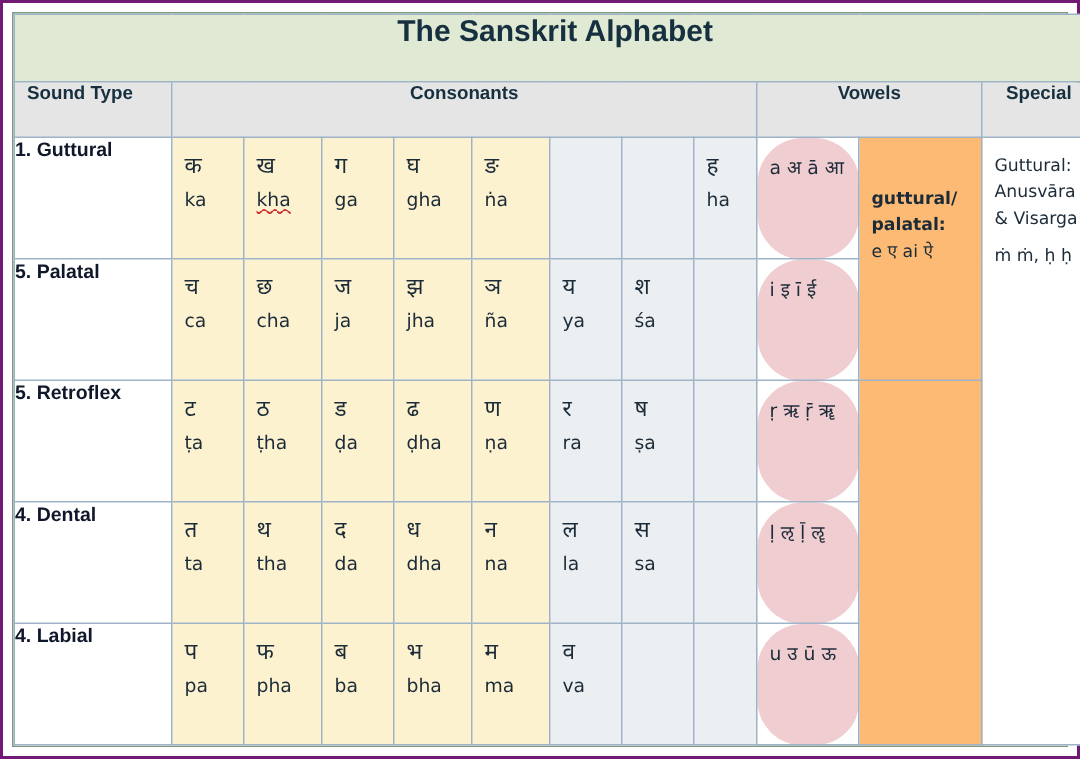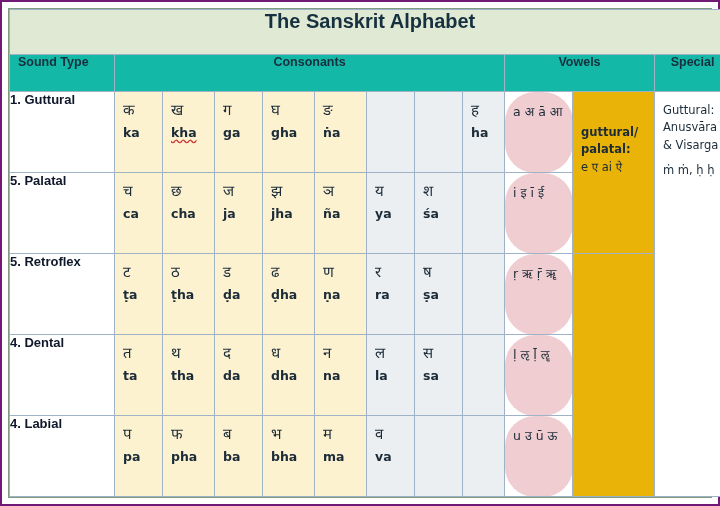--- a/index.html
+++ b/index.html
@@ -46,21 +46,21 @@
     text-align: center;
     font-size: 20px;
     font-weight: bold;
     color: #16303f;
     height: 44px;
     vertical-align: middle;
     border: 1px solid #9fb3c8;
   }
   
   .hdr {
-    background: #14b8a6;
+    background: #e5e5e5;
     font-size: 12.5px;
     font-weight: bold;
     color: #16303f;
     height: 36px;
     text-align: center;
     vertical-align: middle;
     margin-left: 30px;
   }
   .hdr.left {
     text-align: left;
@@ -79,21 +79,21 @@
     background: #fdf2d0;
   }
   .cons-plain {
     background: #eceff1;
   }
   .vow {
     background: #f0cdd1;
     border-radius: 30px;
   }
   .note {
-    background: #eab308;
+    background: #fdba74;
   }
   .special {
     background: #ffffff;
   }
   .cellpad {
     padding: 10px 6px 8px 8px;
   }
   .deva {
     font-family: "DejaVu Sans", sans-serif;
     font-size: 15px;
@@ -101,21 +101,20 @@
     line-height: 1.15;
     display: block;
   }
   .roman {
     font-family: "DejaVu Sans", sans-serif;
     font-size: 12.5px;
     color: #1b2b38;
     line-height: 1.3;
     display: block;
     margin-top: 6px;
-    font-weight: bold;
   }
   .roman.squiggle {
     text-decoration: underline;
     text-decoration-style: wavy;
     text-decoration-color: #cc3333;
   }
   .vowtext {
     font-family: "DejaVu Sans", sans-serif;
     font-size: 12.5px;
     color: #1b2b38;

